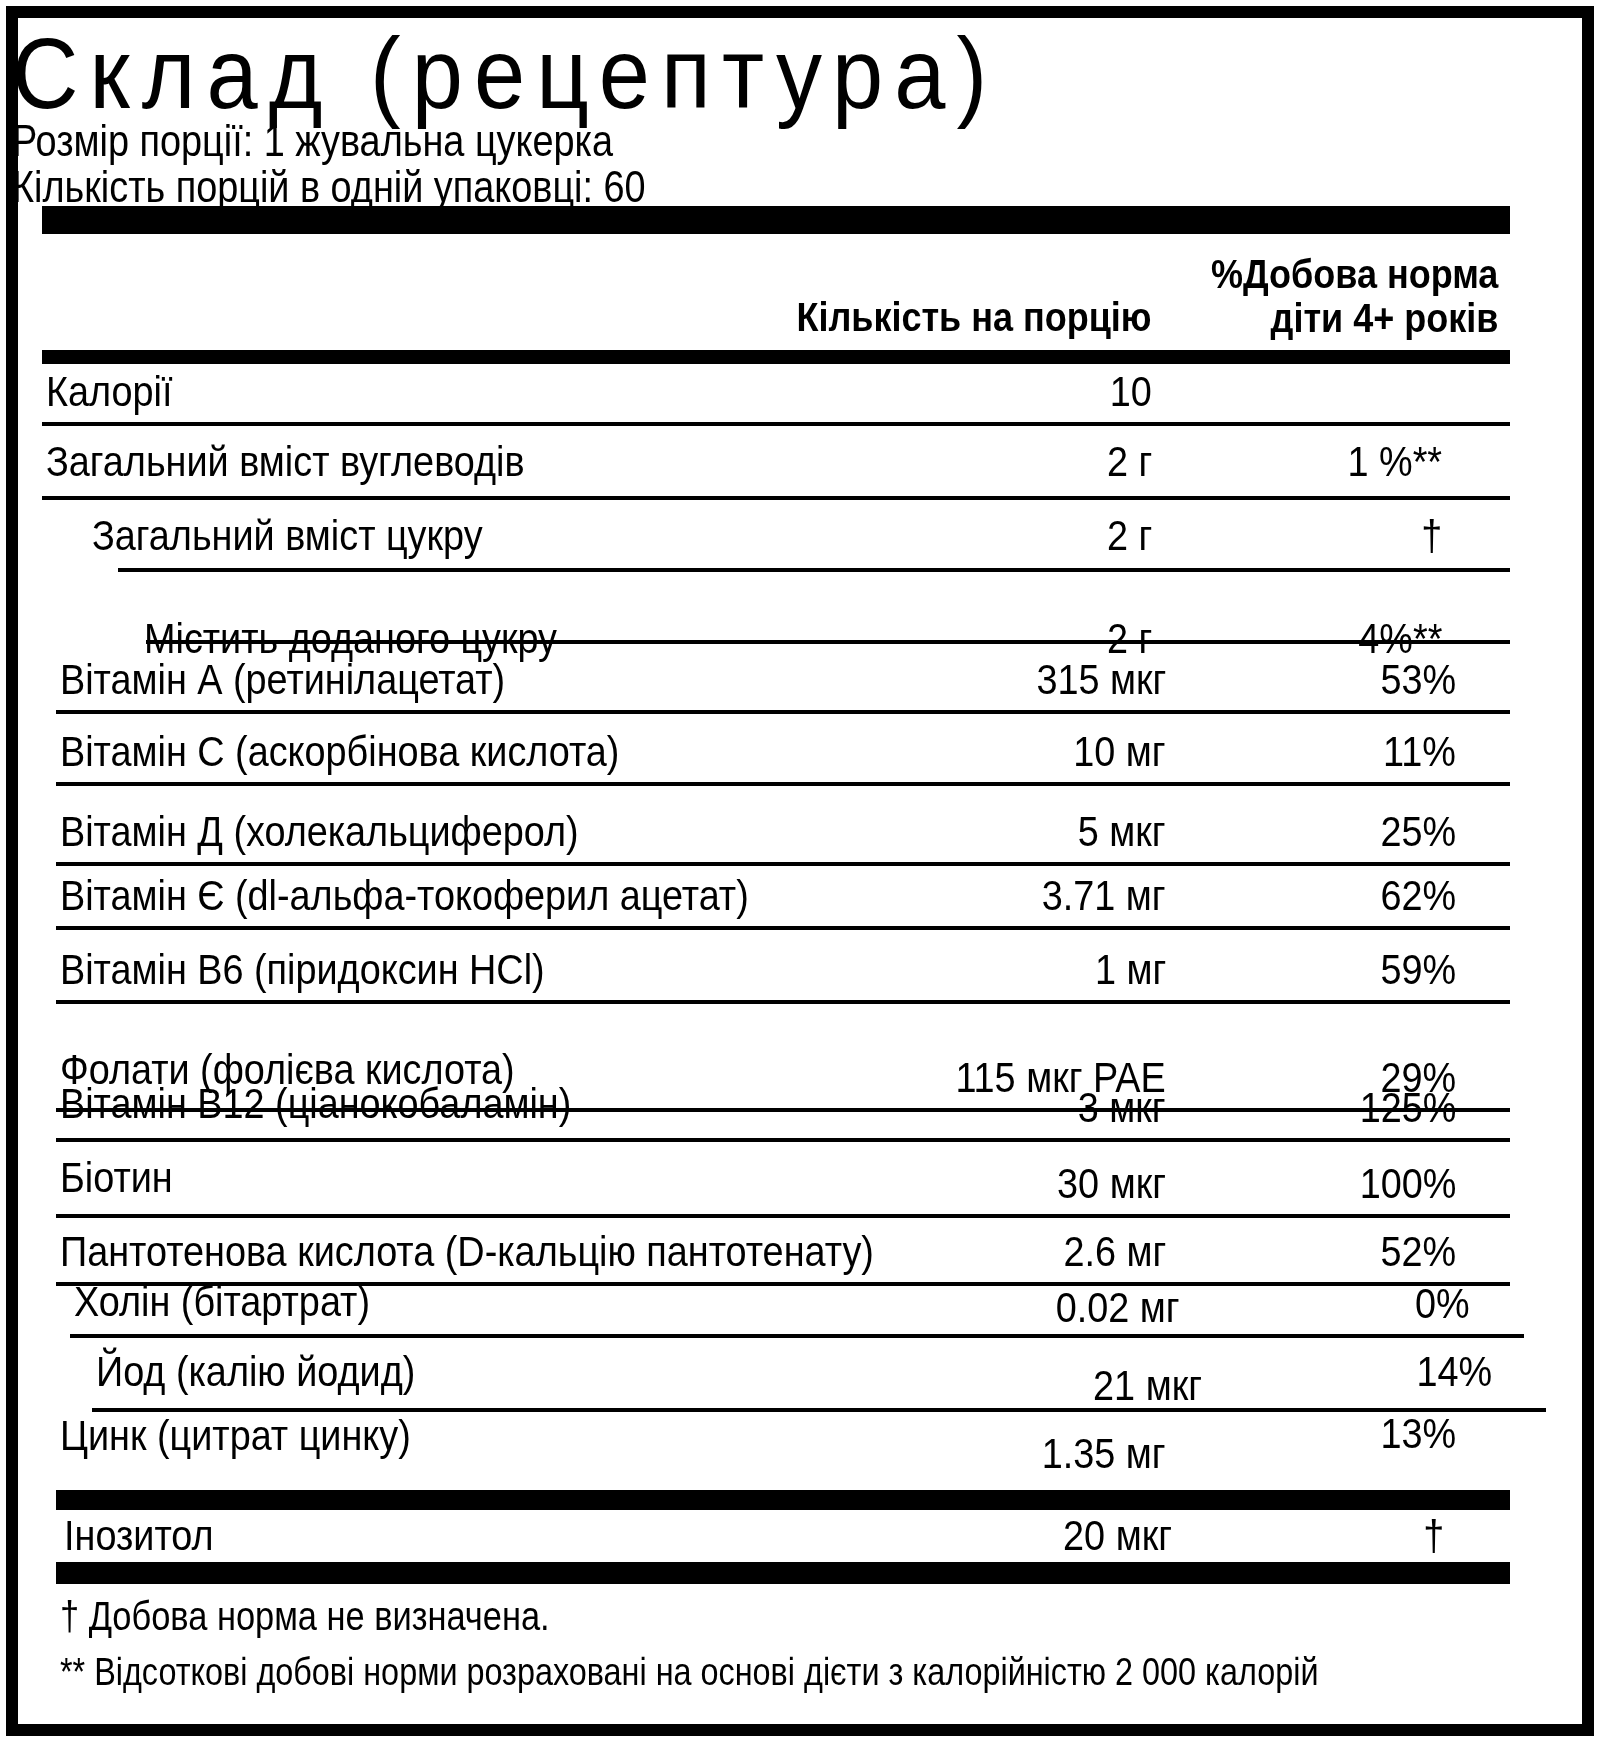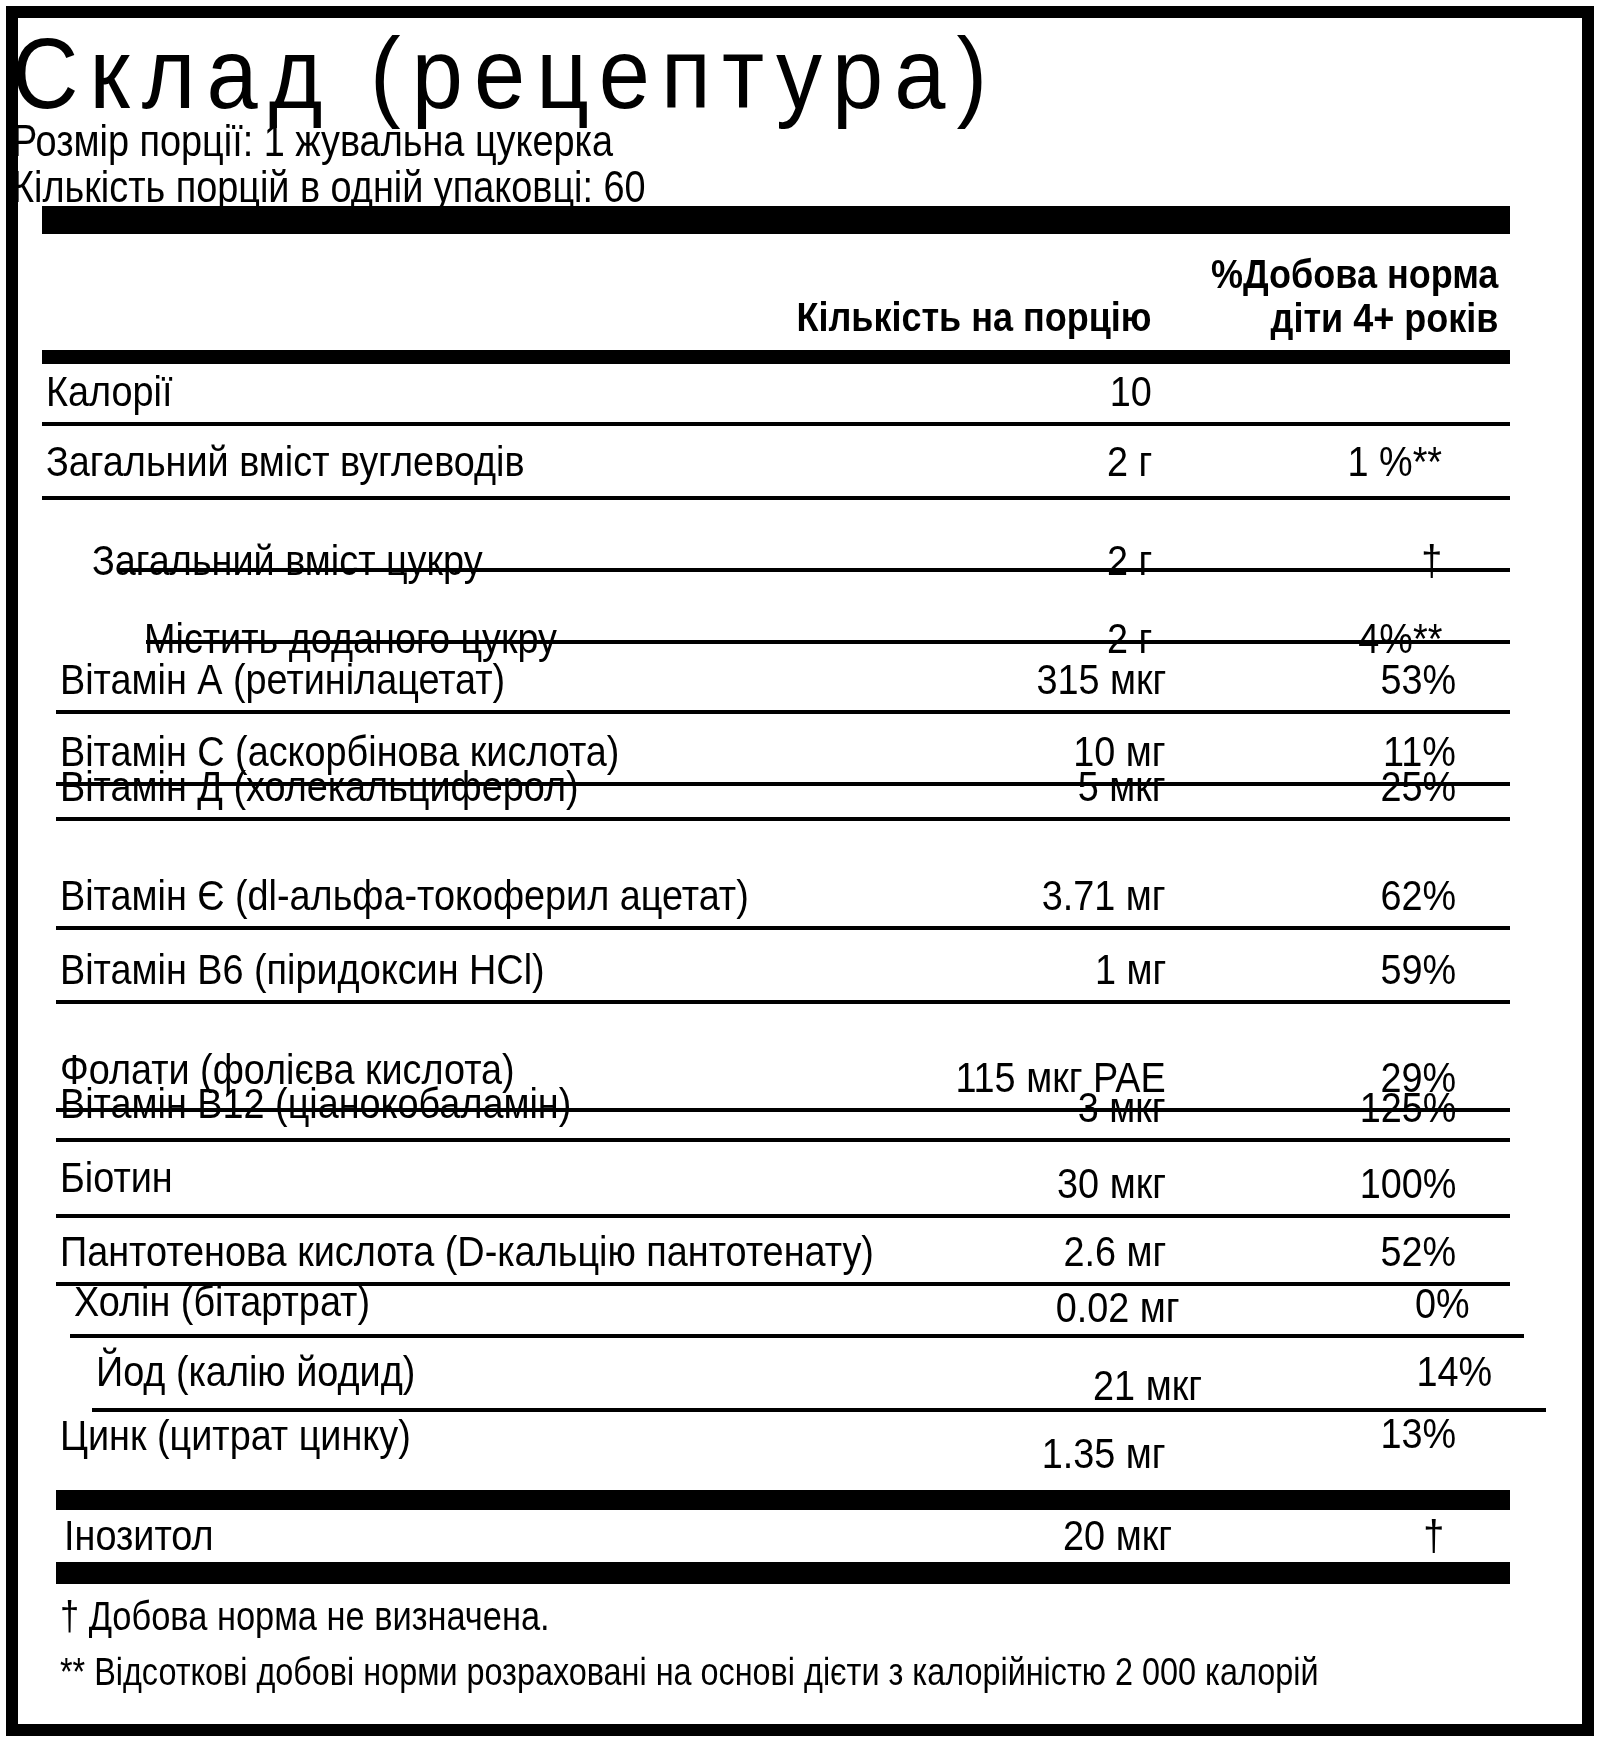--- a/index.html
+++ b/index.html
@@ -60,21 +60,21 @@
     <div class="line"></div>
   </div>
 
   <div class="row" style="top:426px;left:42px;width:1468px;">
     <span class="nm">Загальний вміст вуглеводів</span>
     <span class="amt">2 г</span>
     <span class="dv">1 %**</span>
   </div>
   <div style="position:absolute;top:496px;left:42px;width:1468px;height:4px;background:#000;"></div>
 
-  <div class="row" style="top:500px;left:42px;width:1468px;margin-top:25px;">
+  <div class="row" style="top:500px;left:42px;width:1468px;">
     <span class="nm" style="left:50px;">Загальний вміст цукру</span>
     <span class="amt">2 г</span>
     <span class="dv">†</span>
   </div>
   <div style="position:absolute;top:568px;left:118px;width:1392px;height:4px;background:#000;"></div>
 
   <div class="row" style="top:603px;left:42px;width:1468px;">
     <span class="nm" style="left:102px;">Містить доданого цукру</span>
     <span class="amt">2 г</span>
     <span class="dv">4%**</span>
@@ -86,21 +86,21 @@
     <span class="amt" style="right:344px;">315 мкг</span>
     <span class="dv" style="right:54px;">53%</span>
     <div class="line"></div>
   </div>
   <div class="row" style="top:714px;left:56px;width:1454px;height:72px;">
     <span class="nm">Вітамін С (аскорбінова кислота)</span>
     <span class="amt" style="right:344px;">10 мг</span>
     <span class="dv" style="right:54px;">11%</span>
     <div class="line"></div>
   </div>
-  <div class="row" style="top:749px;left:56px;width:1454px;height:72px;">
+  <div class="row" style="top:794px;left:56px;width:1454px;height:72px;">
     <span class="nm">Вітамін Д (холекальциферол)</span>
     <span class="amt" style="right:344px;">5 мкг</span>
     <span class="dv" style="right:54px;">25%</span>
     <div class="line"></div>
   </div>
   <div class="row" style="top:858px;left:56px;width:1454px;height:72px;">
     <span class="nm">Вітамін Є (dl-альфа-токоферил ацетат)</span>
     <span class="amt" style="right:344px;">3.71 мг</span>
     <span class="dv" style="right:54px;">62%</span>
     <div class="line"></div>

